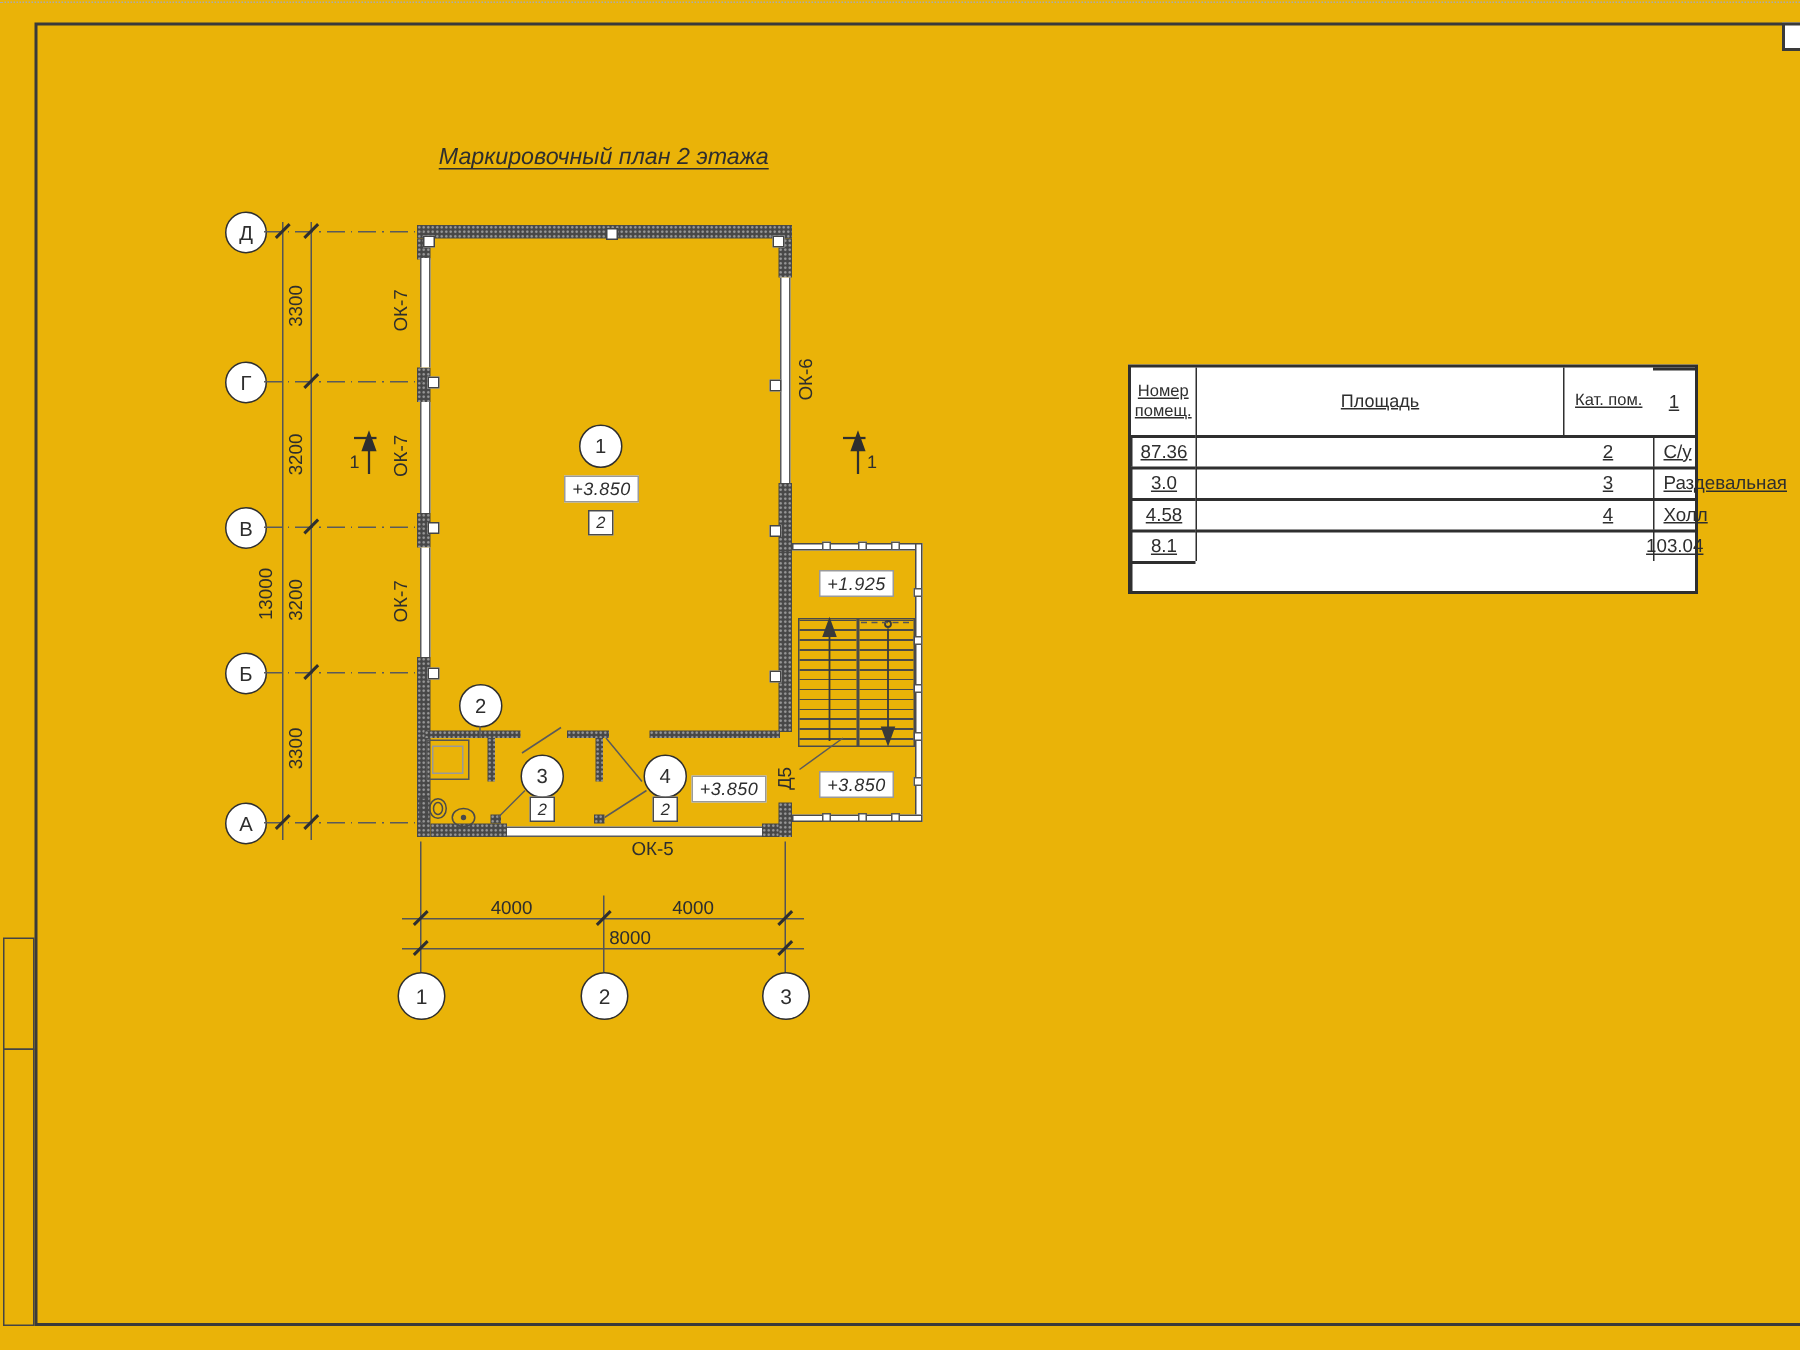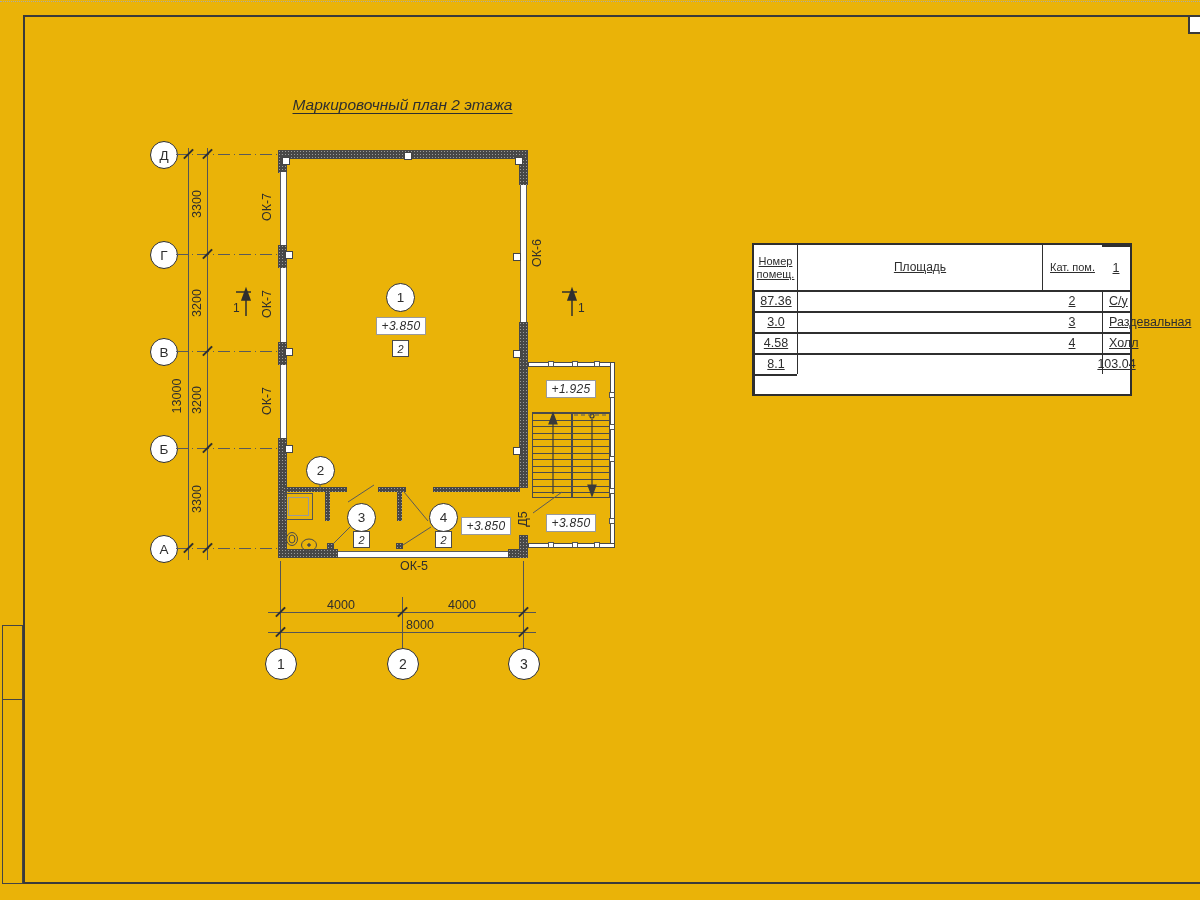--- a/index.html
+++ b/index.html
@@ -157,21 +157,21 @@
     <div class="lab rot ctr" style="left:167px;top:197px;width:60px;">3300</div>
     <div class="lab rot ctr" style="left:167px;top:296px;width:60px;">3200</div>
     <div class="lab rot ctr" style="left:167px;top:393px;width:60px;">3200</div>
     <div class="lab rot ctr" style="left:167px;top:492px;width:60px;">3300</div>
     <div class="lab rot ctr" style="left:142px;top:389px;width:70px;">13000</div>
 
     <div class="lab rot ctr" style="left:242px;top:200px;width:50px;">ОК-7</div>
     <div class="lab rot ctr" style="left:242px;top:297px;width:50px;">ОК-7</div>
     <div class="lab rot ctr" style="left:242px;top:394px;width:50px;">ОК-7</div>
     <div class="lab rot ctr" style="left:512px;top:246px;width:50px;">ОК-6</div>
-    <div class="lab ctr" style="left:389px;top:559px;width:50px;">ОК-5</div>
+    <div class="lab ctr" style="left:410px;top:559px;width:50px;">ОК-5</div>
     <div class="lab rot ctr" style="left:508px;top:512px;width:30px;">Д5</div>
 
     <div class="lab" style="left:233px;top:301px;font-size:12px;">1</div>
     <div class="lab" style="left:578px;top:301px;font-size:12px;">1</div>
 
     <div class="rc" style="left:386px;top:283px;">
         <span>1</span>
       </div>
     <div class="rc" style="left:306px;top:456px;">
         <span>2</span>

